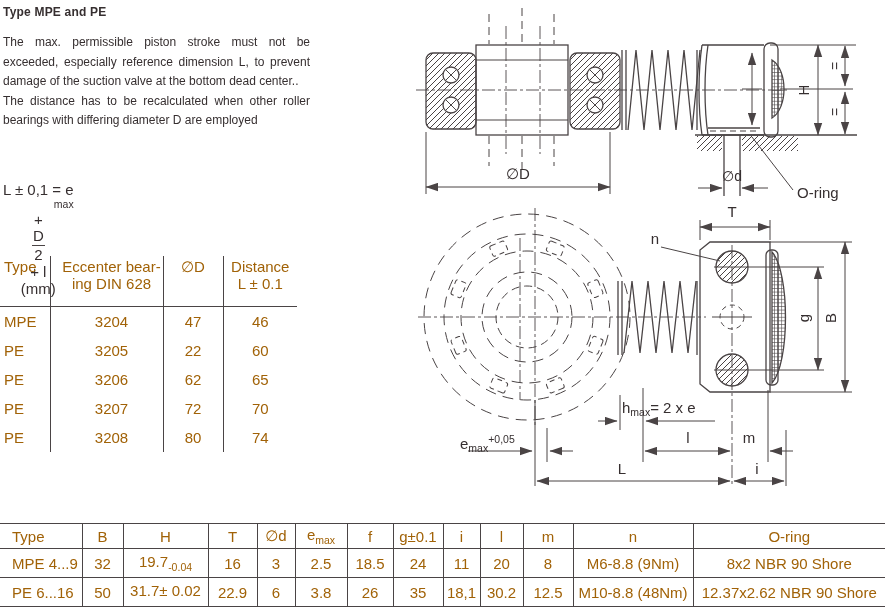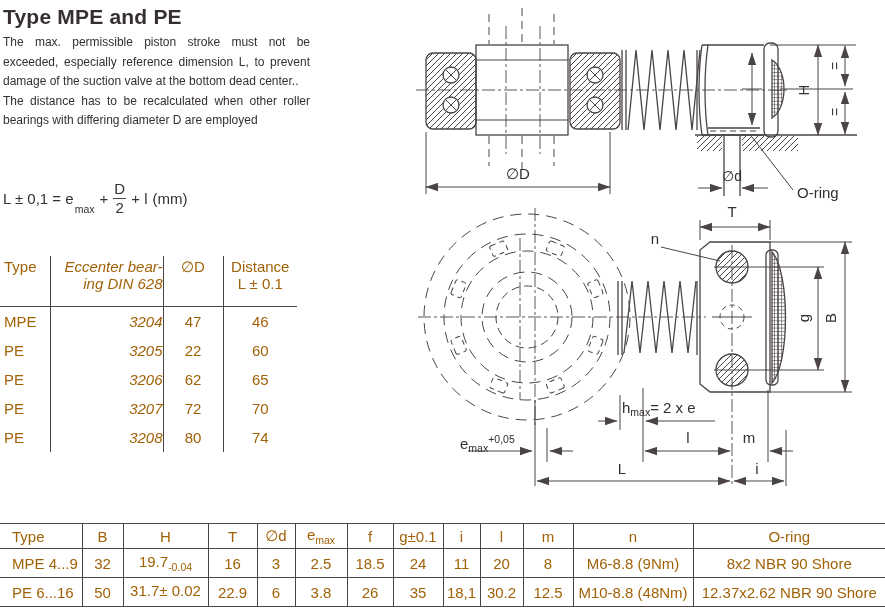--- a/index.html
+++ b/index.html
@@ -1,37 +1,37 @@
 <!DOCTYPE html>
 <html><head>
 <meta charset="utf-8">
 <style>
   html,body{margin:0;padding:0;background:#ffffff;}
   body{width:885px;height:609px;position:relative;overflow:hidden;
        font-family:"Liberation Sans",sans-serif;color:#362f30;}
   .abs{position:absolute;}
   
-  #title{left:3px;top:5px;font-size:21px;font-weight:bold;letter-spacing:.2px;}
+  #title{left:3px;top:5px;font-size:12px;font-weight:bold;letter-spacing:.2px;}
   #intro{left:3px;top:33px;width:307px;font-size:12px;line-height:19.6px;text-align:justify;}
   #intro div{margin:0;}
   
-  #formula{left:3px;top:181px;font-size:15px;display:flex;align-items:center;}
+  #formula{left:3px;top:181px;font-size:15px;display:flex;align-items:center;flex-direction:column;}
   #formula sub{font-size:10.5px;align-self:flex-end;margin:0 0 1px 1px;}
   #formula .op{margin:0 5px;}
   .frac{display:inline-flex;flex-direction:column;align-items:center;line-height:1.05;font-size:15px;}
   .frac .fbar{width:13px;border-top:1.5px solid #4a4445;margin:1px 0;}
   #formula .unit{}
   
   table{border-collapse:collapse;table-layout:fixed;color:#a16207;}
   #t1{left:0;top:256px;width:297px;font-size:15px;}
   #t1 th{font-weight:normal;vertical-align:top;padding:2px 0 4px 0;height:44px;
          border-bottom:1.5px solid #4a4445;}
   #t1 td{height:29px;padding:0;margin-top:12px;}
   #t1 .a{text-align:left;padding-left:4px;}
-  #t1 .b{text-align:right;padding-left:10px;font-style:italic;}
+  #t1 .b{text-align:center;padding-left:10px;}
   #t1 .c{text-align:center;}
   #t1 th:nth-child(1),#t1 td:nth-child(1),
   #t1 th:nth-child(2),#t1 td:nth-child(2),
   #t1 th:nth-child(3),#t1 td:nth-child(3){border-right:1.4px solid #4a4445;}
   
   #t2{left:0;top:523px;width:885px;font-size:15px;}
   #t2 th{font-weight:normal;height:22px;padding:1px 0;
          border-top:1.4px solid #4a4445;border-bottom:1.4px solid #4a4445;text-align:center;}
   #t2 td{height:28px;padding:0;text-align:center;}
   #t2 tbody tr:first-child td{border-bottom:1.4px solid #4a4445;}

